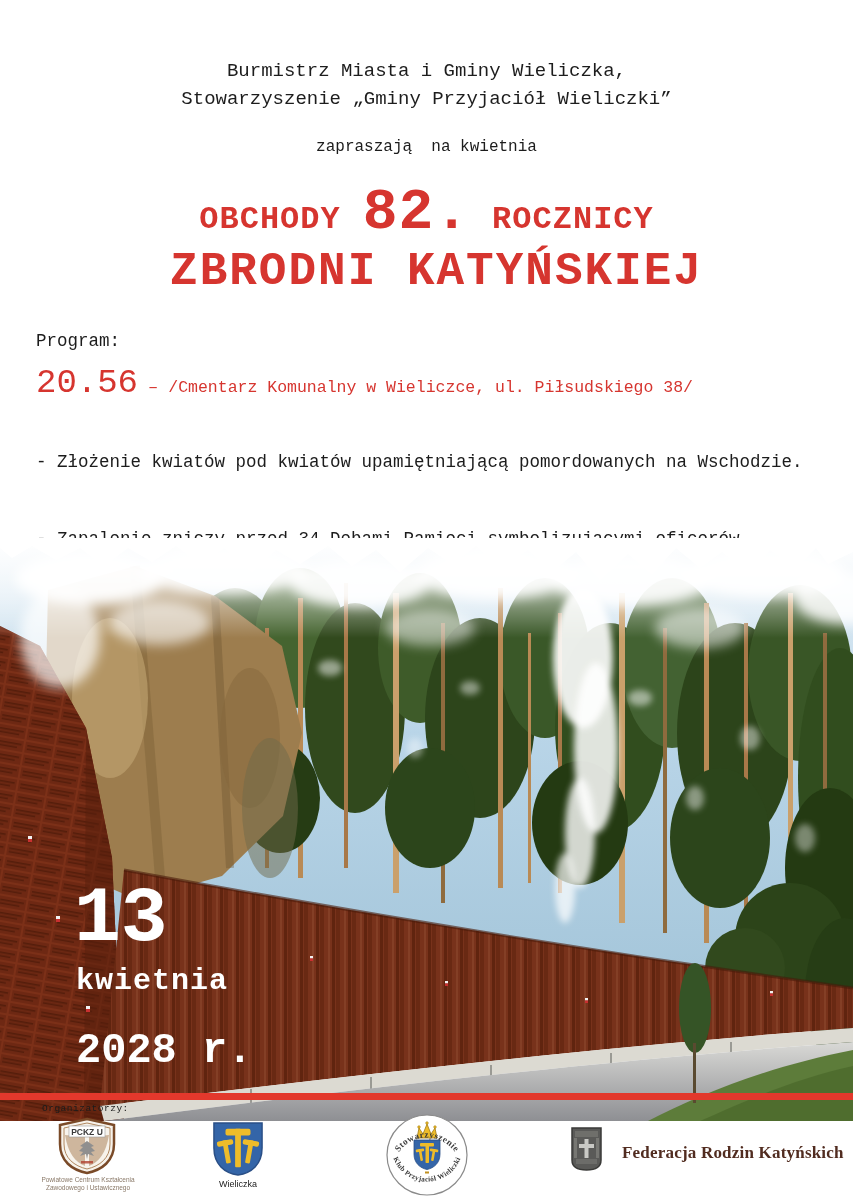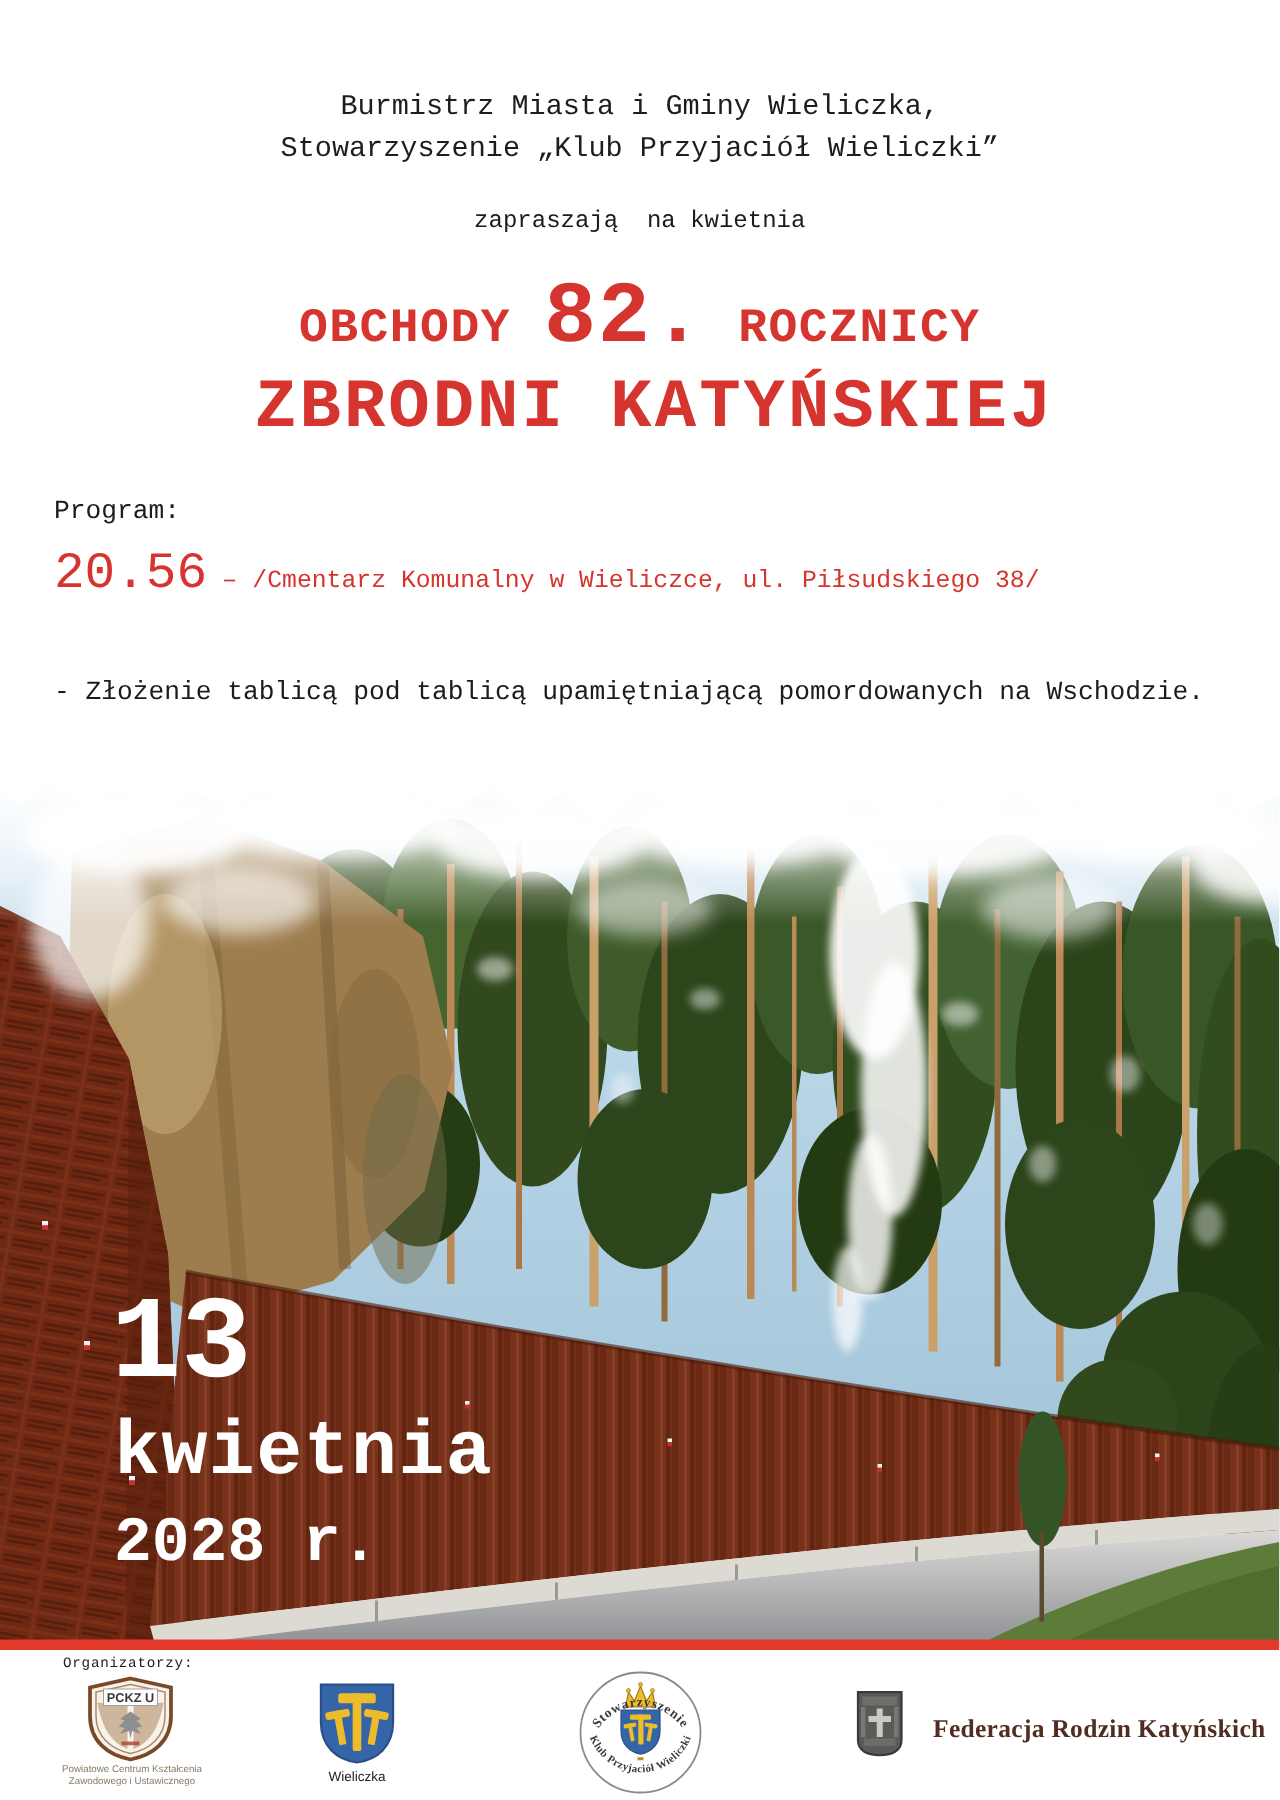--- a/index.html
+++ b/index.html
@@ -23,62 +23,62 @@
   
   .program-label { top:331px; left:36px; font-size:17.5px; }
   .time-row { top:364px; left:36px; display:flex; align-items:baseline; gap:10px; color:#d6352f; }
   .time-big { font-size:34px; }
   .time-sep { font-size:17px; }
   .time-loc { font-size:16.5px; }
   .bullets { top:399px; left:36px; right:20px; font-size:17.5px; line-height:25.5px; color:#1c1c1c; white-space:pre-wrap; }
   .bullet-indent { padding-left:21px; }
 
   
-  .photo { top:516px; left:0; width:853px; height:583px; }
+  .photo { top:538px; left:0; width:853px; height:583px; }
   .photo svg { display:block; width:853px; height:583px; }
   .date-day  { top:342px; left:74px; font-size:78px; font-weight:bold; color:#ffffff; line-height:1; }
-  .date-month{ top:428px; left:76px; font-size:51px; font-weight:bold; color:#ffffff; line-height:1; letter-spacing:1px; }
+  .date-month{ top:428px; left:76px; font-size:30px; font-weight:bold; color:#ffffff; line-height:1; letter-spacing:1px; }
   .date-year { top:492px; left:76px; font-size:42px; font-weight:bold; color:#ffffff; line-height:1; white-space:pre; }
 
   
   .stripe { top:1093px; left:0; width:853px; height:7px; background:#e3382c; }
   .org-label { top:1103px; left:30px; font-size:9.5px; letter-spacing:.5px; color:#1c1c1c;margin-left:12px; }
   .logo { position:absolute; }
   .logo-pckz   { top:1117px; left:56px;  width:62px; height:58px; }
   .pckz-cap    { top:1176px; left:20px;  width:136px; text-align:center; font-size:6.5px; line-height:8px; color:#8a7968; font-family:"Liberation Sans",sans-serif; }
   .logo-wlk    { top:1121px; left:212px; width:52px; height:56px; }
   .wlk-cap     { top:1179px; left:198px; width:80px; text-align:center; font-size:9px; color:#222; font-family:"Liberation Sans",sans-serif; }
   .logo-klub   { top:1112px; left:385px; width:84px; height:86px; }
   .logo-fed    { top:1126px; left:570px; width:33px; height:46px; }
   .fed-label   { top:1143px; left:622px; font-family:"Liberation Serif", serif; font-weight:bold; font-size:17px; color:#512c20; letter-spacing:.2px; }
 </style>
 </head>
 <body>
 
 <div class="poster">
 
   <div class="abs hdr-line hdr1">Burmistrz Miasta i Gminy Wieliczka,</div>
-  <div class="abs hdr-line hdr2">Stowarzyszenie „Klub Przyjaciół Wieliczki”</div>
+  <div class="abs hdr-line hdr2">Stowarzyszenie „Gminy Przyjaciół Wieliczki”</div>
   <div class="abs invite">zapraszają  na kwietnia</div>
 
   <div class="abs title1">
     <span class="t-part">OBCHODY</span>
     <span class="t-num">82.</span>
     <span class="t-part">ROCZNICY</span>
   </div>
   <div class="abs title2">ZBRODNI KATYŃSKIEJ</div>
 
   <div class="abs program-label">Program:</div>
   <div class="abs time-row">
     <span class="time-big">20.56</span>
     <span class="time-sep">–</span>
     <span class="time-loc">/Cmentarz Komunalny w Wieliczce, ul. Piłsudskiego 38/</span>
   </div>
   <div class="abs bullets">
-    <div>- Złożenie tablicą pod tablicą upamiętniającą pomordowanych na Wschodzie.</div>
+    <div>- Złożenie kwiatów pod kwiatów upamiętniającą pomordowanych na Wschodzie.</div>
     <div>- Zapalenie zniczy przed 34 Dębami Pamięci symbolizującymi oficerów</div>
     <div class="bullet-indent">Wojska Polskiego z Ziemi Wielickiej zastrzelonych w 1940 r. w ZSRR</div>
   </div>
 
   <div class="abs photo">
     <svg viewBox="0 0 853 583" preserveAspectRatio="none" aria-hidden="true">
       <defs>
         <linearGradient id="sky" x1="0" y1="0" x2="0" y2="1">
           <stop offset="0" stop-color="#e9f2f8"></stop>
           <stop offset="0.45" stop-color="#b9d5e8"></stop>

